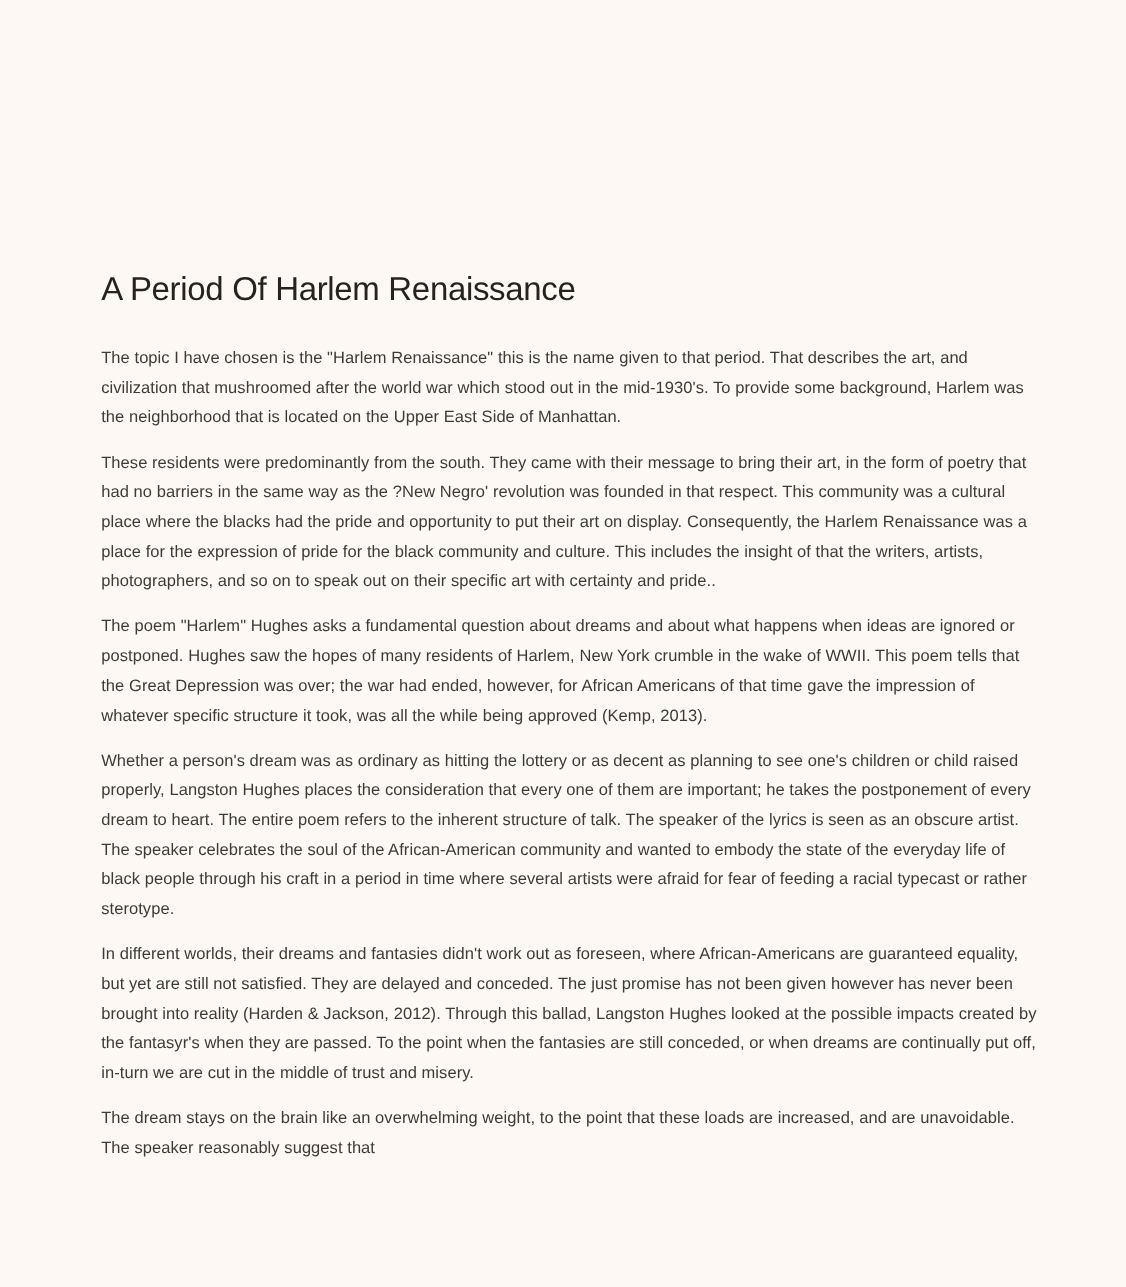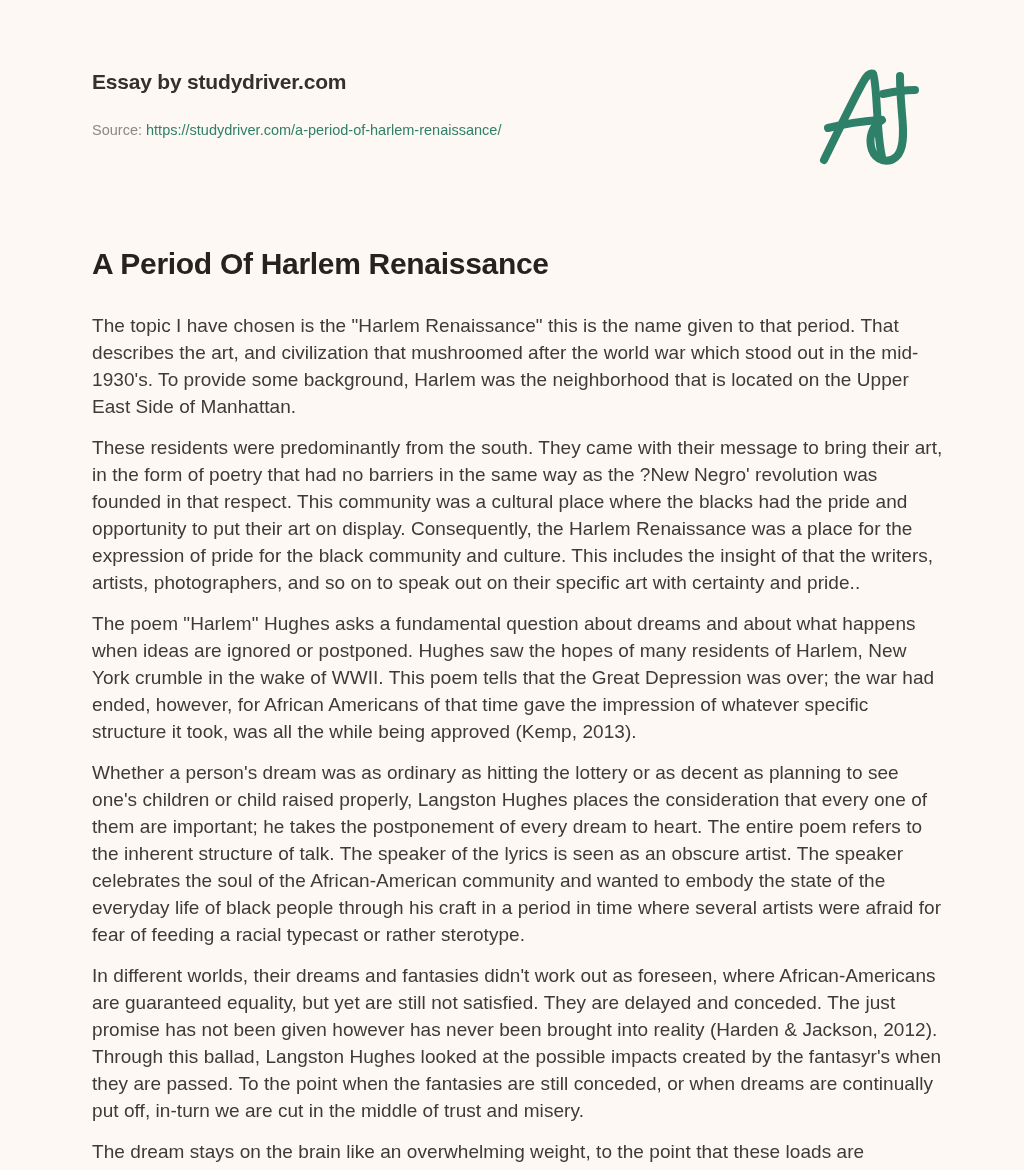--- a/index.html
+++ b/index.html
@@ -74,82 +74,54 @@
   
   .article {
     position: absolute;
     left: 92px;
     top: 244px;
     width: 852px;
   }
   .doc-title {
     margin: 0;
     font-size: 30px;
-    font-weight: bold;
+    font-weight: normal;
     line-height: 40px;
     letter-spacing: -0.3px;
     color: #262220;
   }
   .body-copy {
     margin-top: 28px;
   }
   .body-copy p {
     margin: 0 0 14px 0;
-    font-size: 19px;
+    font-size: 15px;
     line-height: 27px;
     color: #3f3a36;
     text-align: left;
     letter-spacing: 0.06px;
   }
   .body-copy p:last-child {
     margin-bottom: 0;
   }
 </style>
 </head>
 <body>
 
 <div class="page">
 
-  <div class="header">
-
-    <div class="brand-line">Essay by studydriver.com</div>
-
-    <div class="source-line">
-      <span class="source-label">Source:</span>
-      <span class="source-url">https://studydriver.com/a-period-of-harlem-renaissance/</span>
-    </div>
-
-    <div class="logo">
-      <svg viewBox="0 0 118 112" xmlns="http://www.w3.org/2000/svg">
-        <g fill="none" stroke="#2f8069" stroke-linecap="round" stroke-linejoin="round">
-
-          <path d="M12 98 C 22 78, 38 44, 50 22 C 54 14, 58 10, 61 12" stroke-width="8"></path>
-
-          <path d="M61 12 C 63 16, 64 30, 65 48 C 66 66, 67 82, 70 95" stroke-width="8"></path>
-
-          <path d="M16 66 C 32 62, 52 59, 67 58" stroke-width="8"></path>
-
-          <path d="M71 32 C 80 30, 92 28, 103 28" stroke-width="8"></path>
-
-          <path d="M88 14 C 88 26, 89 40, 90 52 C 92 72, 92 88, 84 95
-                   C 76 102, 64 99, 60 88 C 56 76, 60 64, 70 58" stroke-width="8"></path>
-        </g>
-      </svg>
-    </div>
-
-  </div>
 
   <div class="article">
 
     <h1 class="doc-title">A Period Of Harlem Renaissance</h1>
 
     <div class="body-copy">
       <p>The topic I have chosen is the "Harlem Renaissance" this is the name given to that period. That describes the art, and civilization that mushroomed after the world war which stood out in the mid-1930's. To provide some background, Harlem was the neighborhood that is located on the Upper East Side of Manhattan.</p>
       <p>These residents were predominantly from the south. They came with their message to bring their art, in the form of poetry that had no barriers in the same way as the ?New Negro' revolution was founded in that respect. This community was a cultural place where the blacks had the pride and opportunity to put their art on display. Consequently, the Harlem Renaissance was a place for the expression of pride for the black community and culture. This includes the insight of that the writers, artists, photographers, and so on to speak out on their specific art with certainty and pride..</p>
       <p>The poem "Harlem" Hughes asks a fundamental question about dreams and about what happens when ideas are ignored or postponed. Hughes saw the hopes of many residents of Harlem, New York crumble in the wake of WWII. This poem tells that the Great Depression was over; the war had ended, however, for African Americans of that time gave the impression of whatever specific structure it took, was all the while being approved (Kemp, 2013).</p>
       <p>Whether a person's dream was as ordinary as hitting the lottery or as decent as planning to see one's children or child raised properly, Langston Hughes places the consideration that every one of them are important; he takes the postponement of every dream to heart. The entire poem refers to the inherent structure of talk. The speaker of the lyrics is seen as an obscure artist. The speaker celebrates the soul of the African-American community and wanted to embody the state of the everyday life of black people through his craft in a period in time where several artists were afraid for fear of feeding a racial typecast or rather sterotype.</p>
       <p>In different worlds, their dreams and fantasies didn't work out as foreseen, where African-Americans are guaranteed equality, but yet are still not satisfied. They are delayed and conceded. The just promise has not been given however has never been brought into reality (Harden &amp; Jackson, 2012). Through this ballad, Langston Hughes looked at the possible impacts created by the fantasyr's when they are passed. To the point when the fantasies are still conceded, or when dreams are continually put off, in-turn we are cut in the middle of trust and misery.</p>
-      <p>The dream stays on the brain like an overwhelming weight, to the point that these loads are increased, and are unavoidable. The speaker mushroomed suggest that</p>
+      <p>The dream stays on the brain like an overwhelming weight, to the point that these loads are increased, and are unavoidable. The speaker reasonably suggest that</p>
     </div>
 
   </div>
 
 </div>
 
 </body></html>

